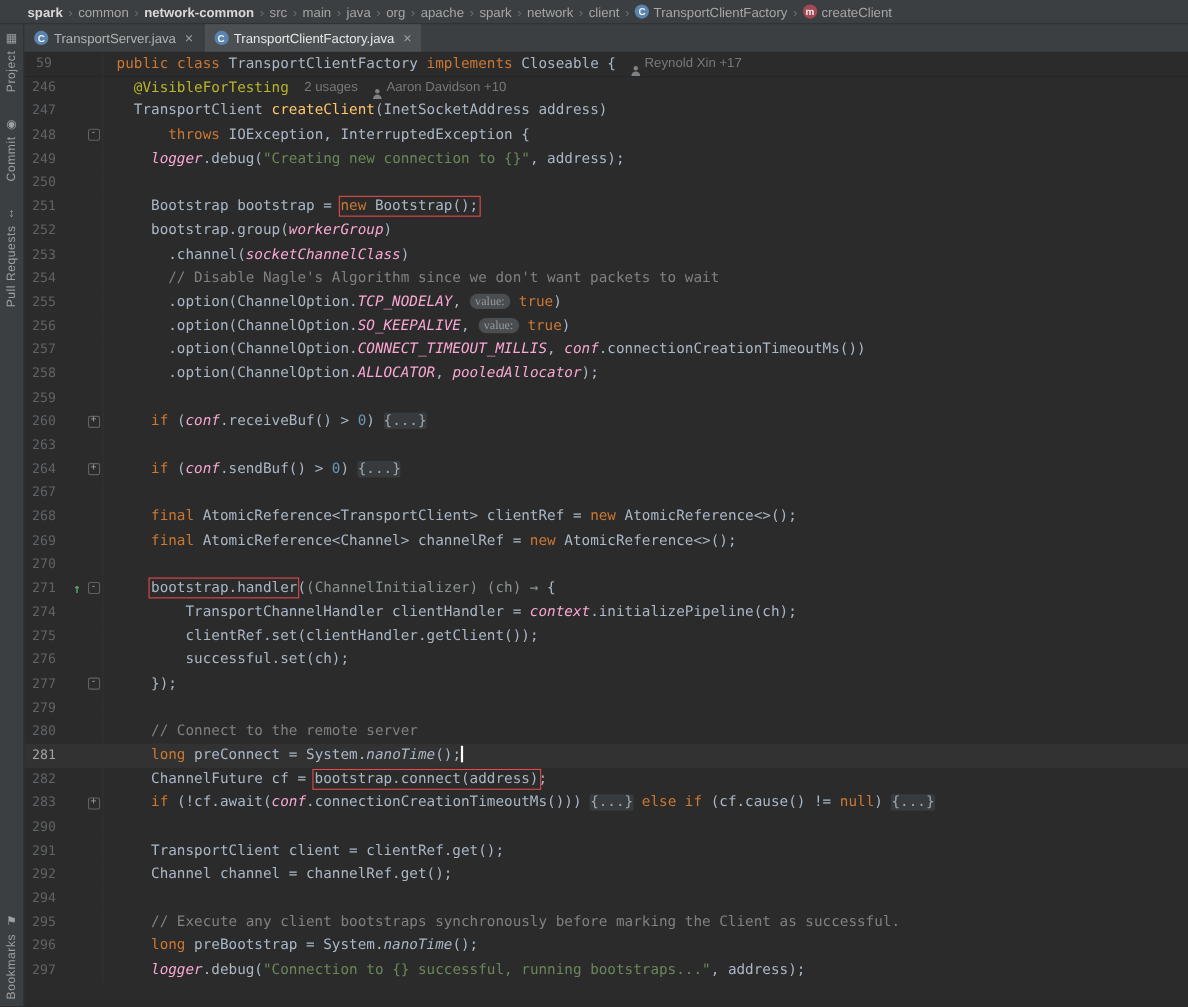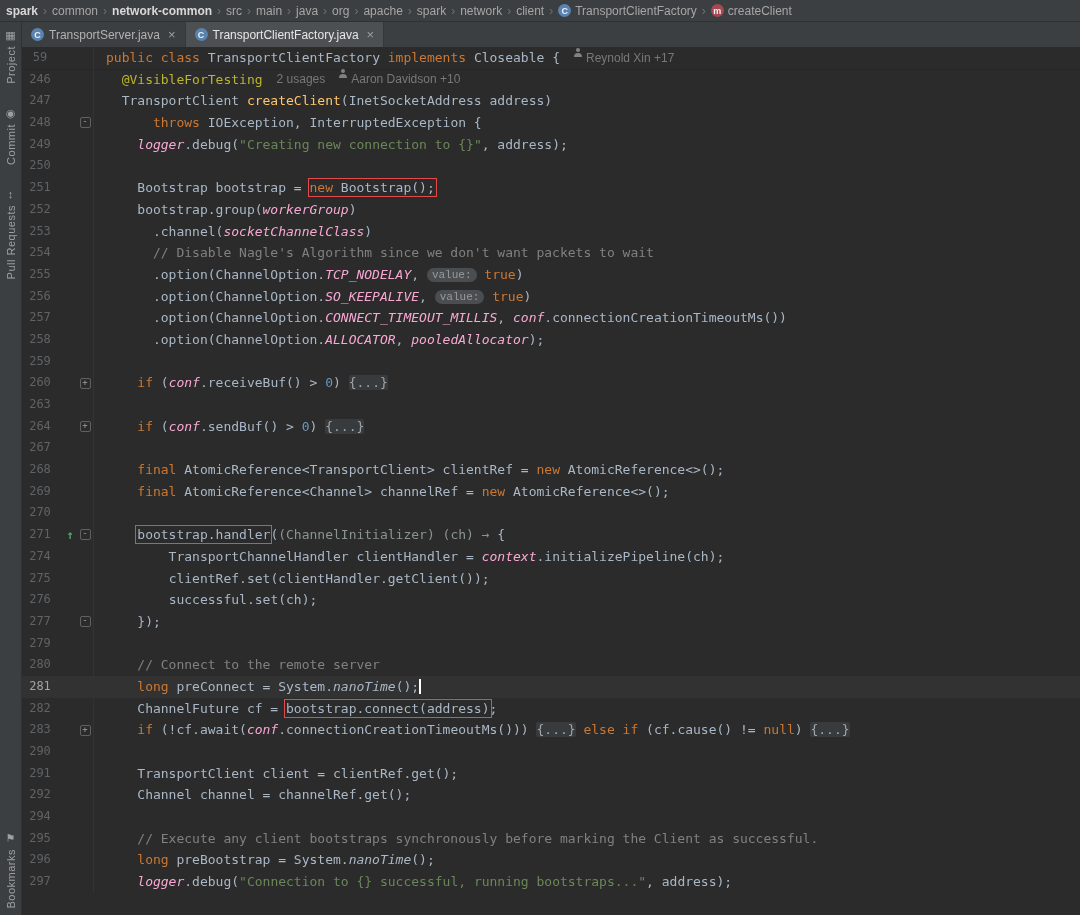--- a/index.html
+++ b/index.html
@@ -1,21 +1,21 @@
 <!DOCTYPE html>
 <html><head>
 <meta charset="utf-8">
 <style>
   html,body{margin:0;padding:0}
   body{width:1080px;height:915px;background:#2b2b2b;overflow:hidden;
        font-family:"Liberation Sans",sans-serif;-webkit-font-smoothing:antialiased}
 
   
   #breadcrumb-bar{height:22px;background:#3c3f41;display:flex;align-items:center;
-                  padding:0 4px;font-size:12px;color:#a6a6a6;gap:2px;border-bottom:1px solid #2f3234;box-sizing:border-box}
+                  padding:0 23px;font-size:12px;color:#a6a6a6;gap:2px;border-bottom:1px solid #2f3234;box-sizing:border-box}
   .bc-item{display:inline-flex;align-items:center;gap:4px;padding:0 2px;white-space:nowrap;cursor:default}
   .bc-item.bold{color:#d8d8d8;font-weight:bold}
   .bc-sep{color:#6d7073;margin:0 1px}
 
   
   #body-row{display:flex;height:893px}
 
   
   #left-stripe{width:22px;background:#3c3f41;border-right:1px solid #2f3234;display:flex;
                flex-direction:column;align-items:center;padding:8px 0 6px 0;box-sizing:border-box;flex:none}
@@ -62,23 +62,23 @@
   .tk-mth{color:#ffc66b}
   .tk-ann{color:#bbb529}
   .tk-num{color:#6897bb}
   .tk-fold{color:#9fa7ab;background:#373b3e;border-radius:2px}
   .tk-lam{color:#8a9490}
   .u{}
   .i{font-style:italic}
   .box{outline:1px solid #e14b4b;outline-offset:1px}
 
   .tk-hint{display:inline-block;background:#4b4e50;color:#989a9c;border-radius:8px;font-size:11px;
-           line-height:14px;padding:0 5px;font-family:Liberation Mono, monospace;vertical-align:1px}
-
-  .inlay{display:inline-flex;align-items:flex-start;gap:4px;color:#787878;font-size:12px;
+           line-height:14px;padding:0 5px;font-family:Liberation Serif, serif;vertical-align:1px}
+
+  .inlay{display:inline-flex;align-items:flex-end;gap:4px;color:#787878;font-size:12px;
          font-family:"Liberation Sans",sans-serif;margin-left:14px;vertical-align:middle}
   .person-icon{display:inline-block;width:8px;height:9px;position:relative}
   .person-icon::before{content:"";position:absolute;top:0;left:2px;width:4px;height:4px;border-radius:50%;background:#7f8285}
   .person-icon::after{content:"";position:absolute;bottom:0;left:0;width:8px;height:4px;border-radius:4px 4px 0 0;background:#7f8285}
 
   .caret{display:inline-block;width:2px;height:15px;background:#ffffff;vertical-align:-3px}
 </style>
 </head>
 <body>
 

